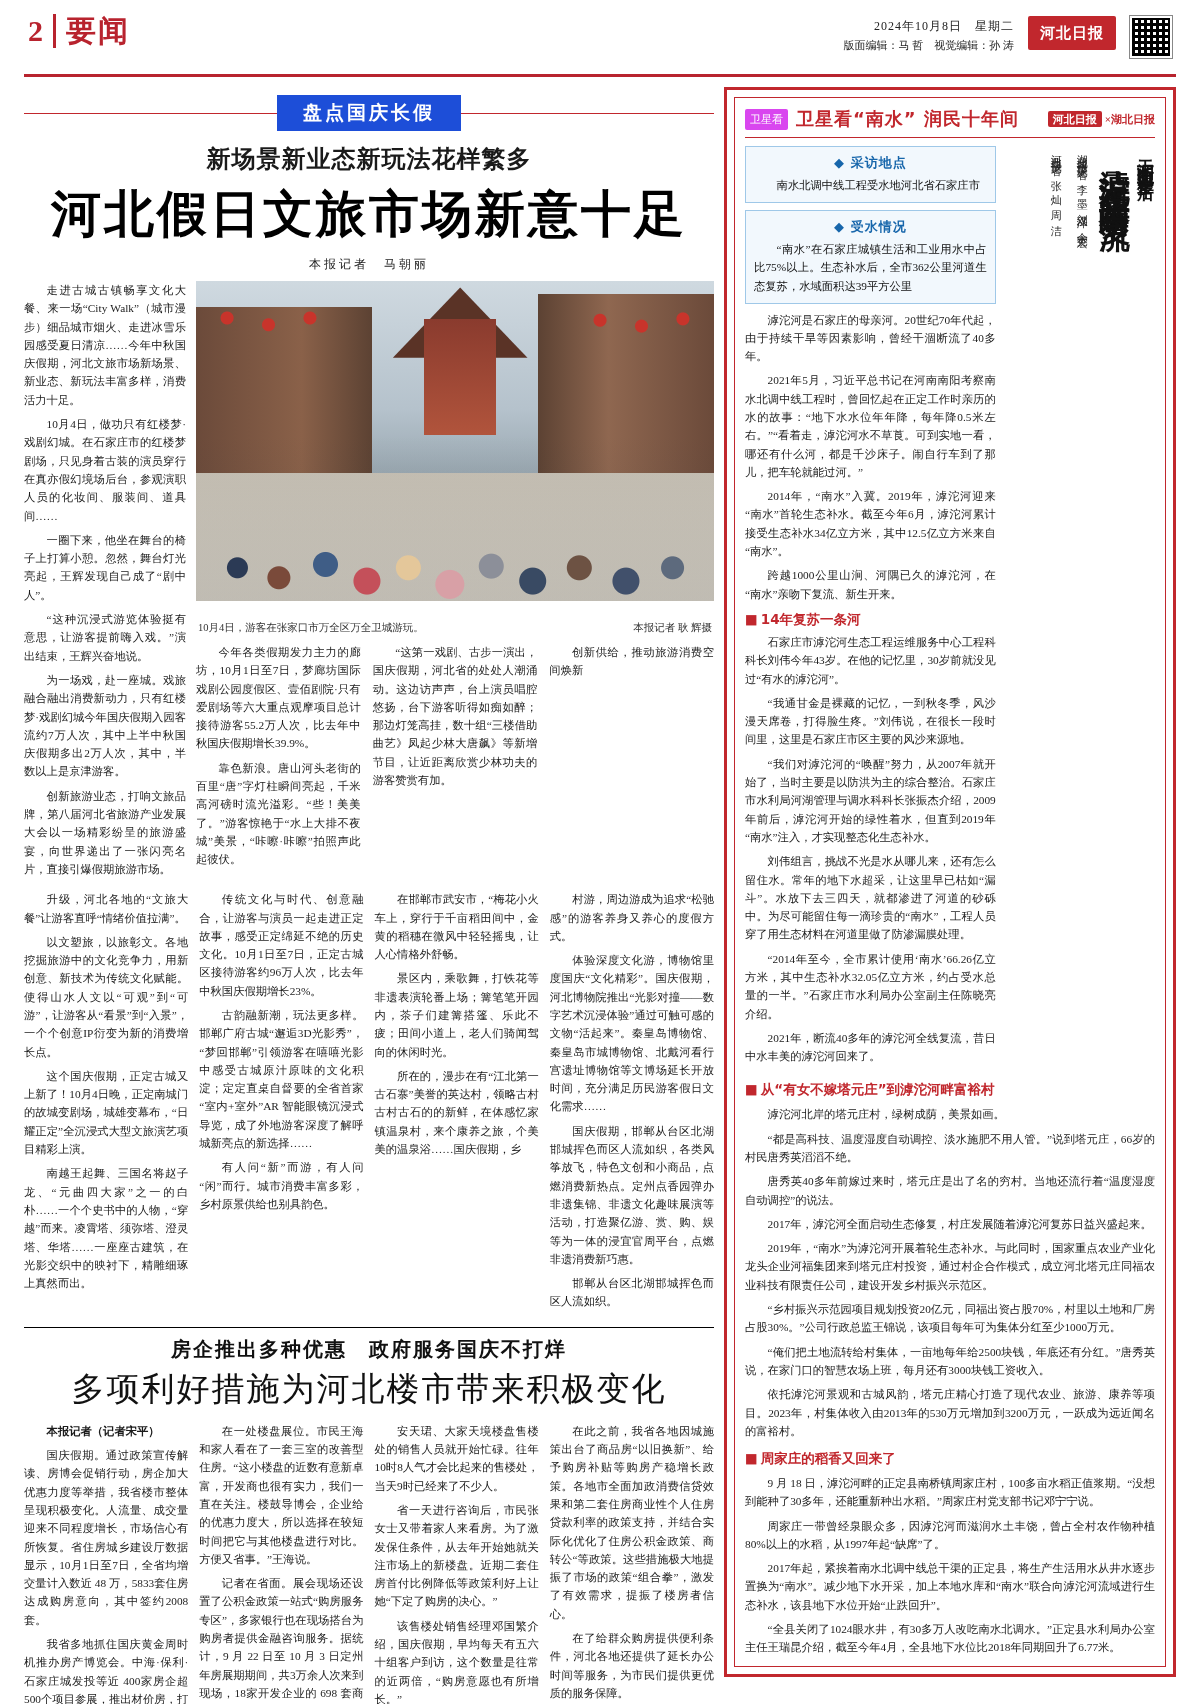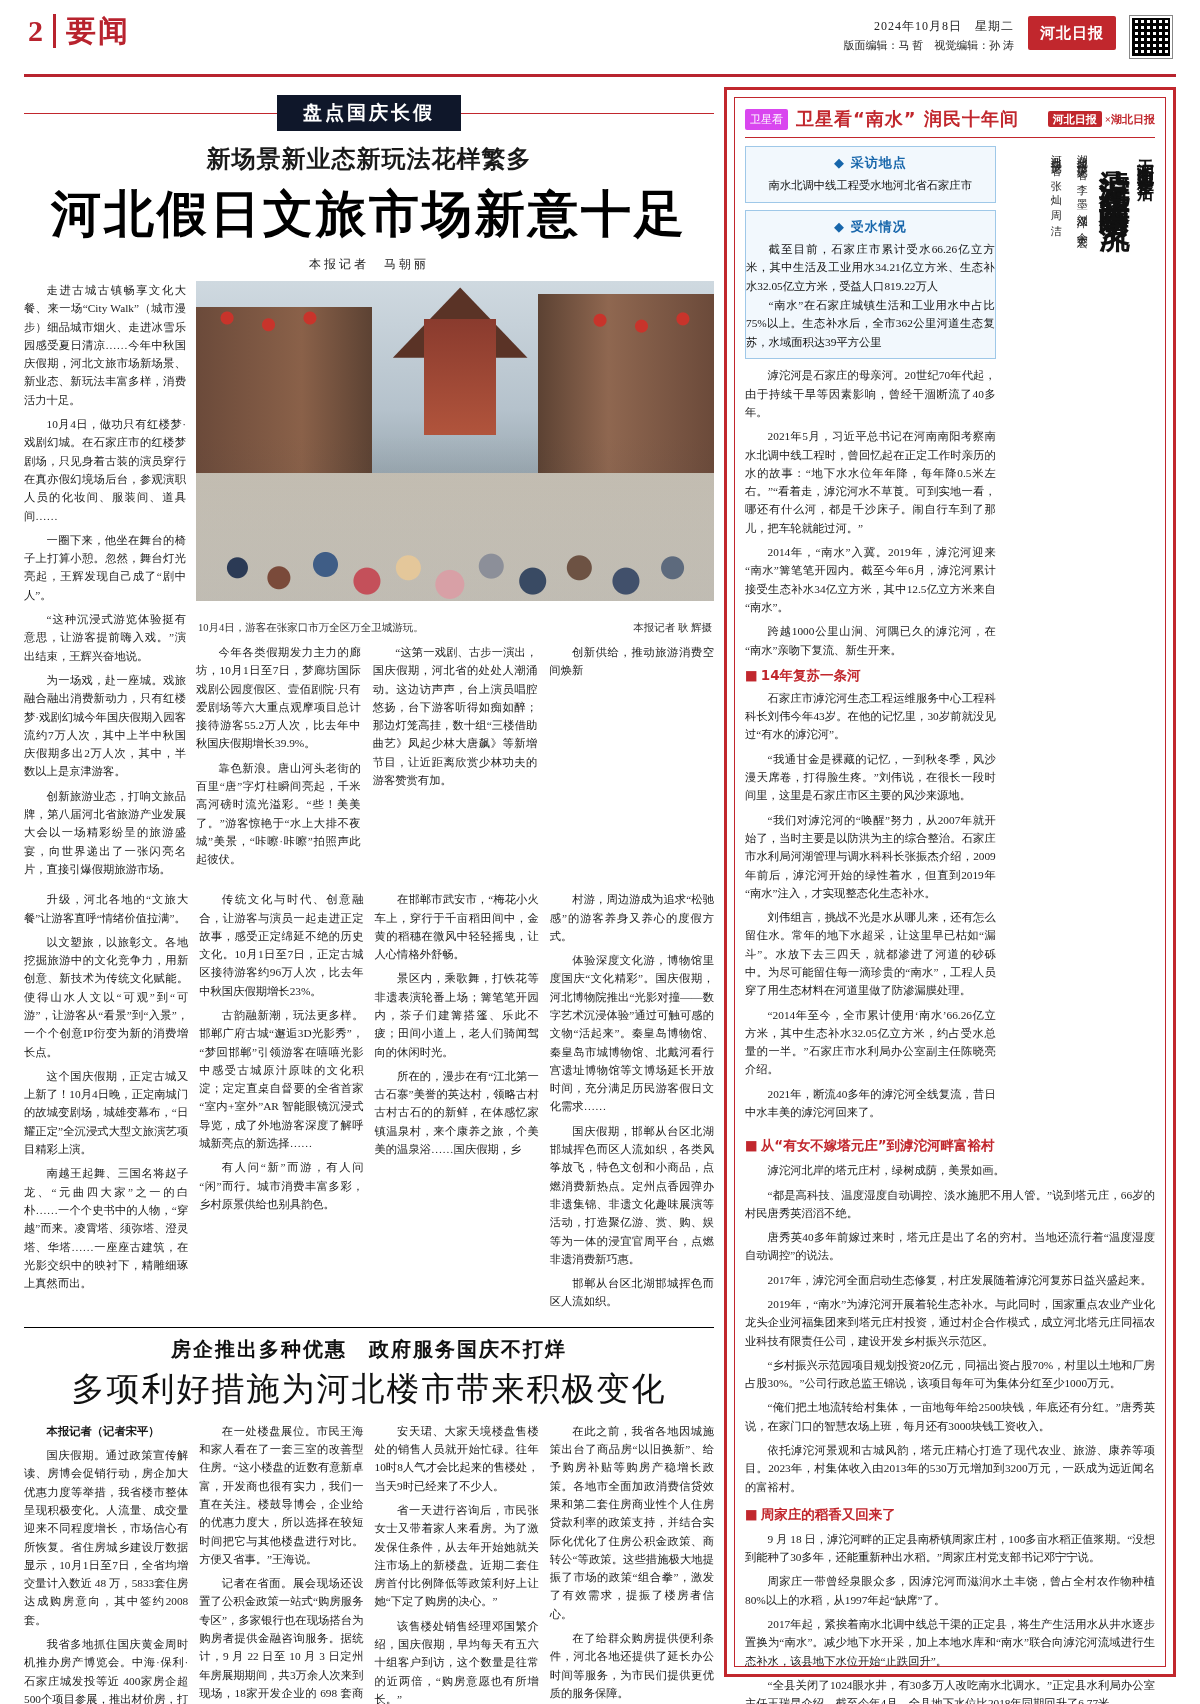--- a/index.html
+++ b/index.html
@@ -71,21 +71,21 @@
   }
   .left-col { width:690px; position:relative; }
   .right-col { width:452px; position:relative; }
 
   
   .ribbon-wrap { display:flex; justify-content:center; margin:8px 0 4px 0; position:relative;}
   .ribbon-wrap:before {
     content:""; position:absolute; left:0; right:0; top:50%; height:1px; background:#c1272d;
   }
   .ribbon {
-    position:relative; background:#0f172a; color:#fff;
+    position:relative; background:#1d4ed8; color:#fff;
     font-size:19px; font-weight:bold; letter-spacing:3px;
     padding:5px 26px; font-family:"DejaVu Sans", sans-serif;
   }
   .shoulder {
     text-align:center; font-size:24px; font-weight:bold; color:#1a1a1a;
     letter-spacing:1px; margin:12px 0 4px;
     font-family:"DejaVu Sans", sans-serif;
   }
   .main-headline {
     text-align:center; font-size:50px; font-weight:bold; color:#000;
@@ -198,21 +198,21 @@
     font-size:31px; font-weight:bold; letter-spacing:4px; line-height:1.12;
     font-family:"DejaVu Sans", sans-serif; color:#111;
     height:420px;
   }
   .vtitle.small { font-size:17px; letter-spacing:3px; }
   .vsub {
     writing-mode:vertical-rl; text-orientation:upright;
     font-size:11px; letter-spacing:2px; color:#222; line-height:2.0; height:420px;
   }
 
-  .fact-box { border:1px solid #9fc8e8; background:#f2f8fd; padding:7px 0; margin-bottom:7px; }
+  .fact-box { border:1px solid #9fc8e8; background:#f2f8fd; padding:7px 8px; margin-bottom:7px; }
   .fact-label {
     text-align:center; color:#1766ab; font-size:13px; font-weight:bold; letter-spacing:1px;
     margin-bottom:4px; font-family:"DejaVu Sans", sans-serif;
   }
   .fact-text { font-size:11.3px; line-height:1.65; text-align:justify; text-indent:2em; }
   .subhead-red {
     color:#c1272d; font-weight:bold; font-size:13.5px; margin:8px 0 4px;
     font-family:"DejaVu Sans", sans-serif;
   }
   .subhead-red .sq { color:#c1272d; margin-right:3px; }
@@ -366,28 +366,27 @@
                   <span>采访地点</span>
                 </div>
                 <div class="fact-text">南水北调中线工程受水地河北省石家庄市</div>
               </div>
 
               <div class="fact-box">
                 <div class="fact-label">
                   <span>◆</span>
                   <span>受水情况</span>
                 </div>
-                <div class="fact-text">截至目前，石家庄市累计受水66.26亿立方米，其中生活及工业用水34.21亿立方米、生态补水32.05亿立方米，受益人口819.22万人</div>
                 <div class="fact-text">“南水”在石家庄城镇生活和工业用水中占比75%以上。生态补水后，全市362公里河道生态复苏，水域面积达39平方公里</div>
               </div>
 
               <div class="coltext">
                 <p>滹沱河是石家庄的母亲河。20世纪70年代起，由于持续干旱等因素影响，曾经干涸断流了40多年。</p>
                 <p>2021年5月，习近平总书记在河南南阳考察南水北调中线工程时，曾回忆起在正定工作时亲历的水的故事：“地下水水位年年降，每年降0.5米左右。”“看着走，滹沱河水不草莨。可到实地一看，哪还有什么河，都是千沙床子。闹自行车到了那儿，把车轮就能过河。”</p>
-                <p>2014年，“南水”入冀。2019年，滹沱河迎来“南水”篝笔笔开园内。截至今年6月，滹沱河累计接受生态补水34亿立方米，其中12.5亿立方米来自“南水”。</p>
+                <p>2014年，“南水”入冀。2019年，滹沱河迎来“南水”首轮生态补水。截至今年6月，滹沱河累计接受生态补水34亿立方米，其中12.5亿立方米来自“南水”。</p>
                 <p>跨越1000公里山涧、河隅已久的滹沱河，在“南水”亲吻下复流、新生开来。</p>
               </div>
 
               <div class="subhead-red">
                 <span class="sq">■</span><span>14年复苏一条河</span>
               </div>
               <div class="coltext">
                 <p>石家庄市滹沱河生态工程运维服务中心工程科科长刘伟今年43岁。在他的记忆里，30岁前就没见过“有水的滹沱河”。</p>
                 <p>“我通甘金是裸藏的记忆，一到秋冬季，风沙漫天席卷，打得脸生疼。”刘伟说，在很长一段时间里，这里是石家庄市区主要的风沙来源地。</p>
                 <p>“我们对滹沱河的“唤醒”努力，从2007年就开始了，当时主要是以防洪为主的综合整治。石家庄市水利局河湖管理与调水科科长张振杰介绍，2009年前后，滹沱河开始的绿性着水，但直到2019年“南水”注入，才实现整态化生态补水。</p>

